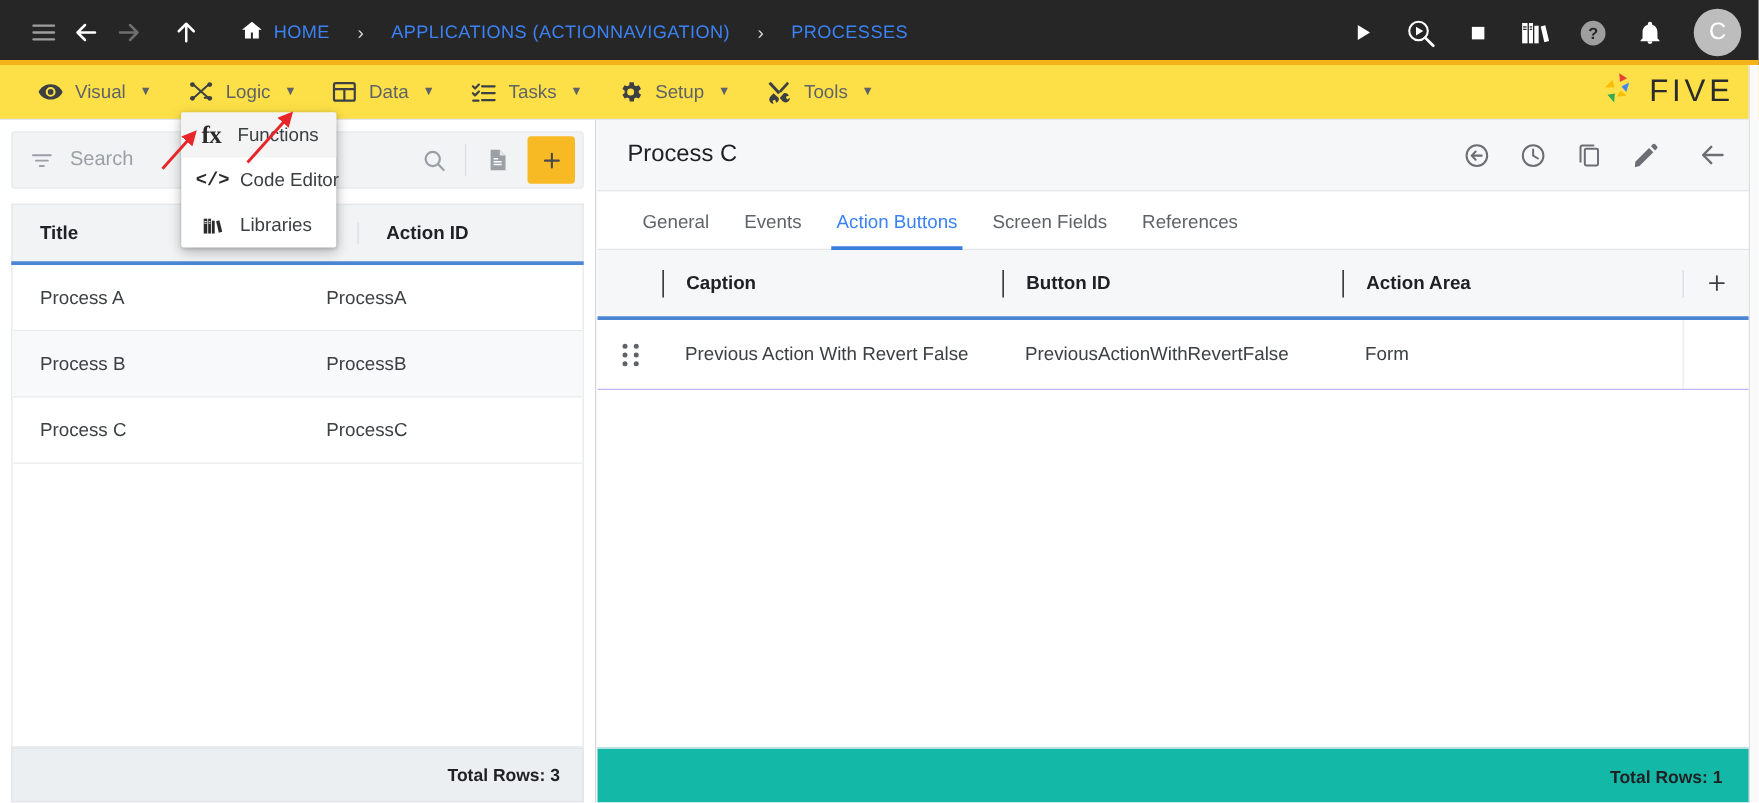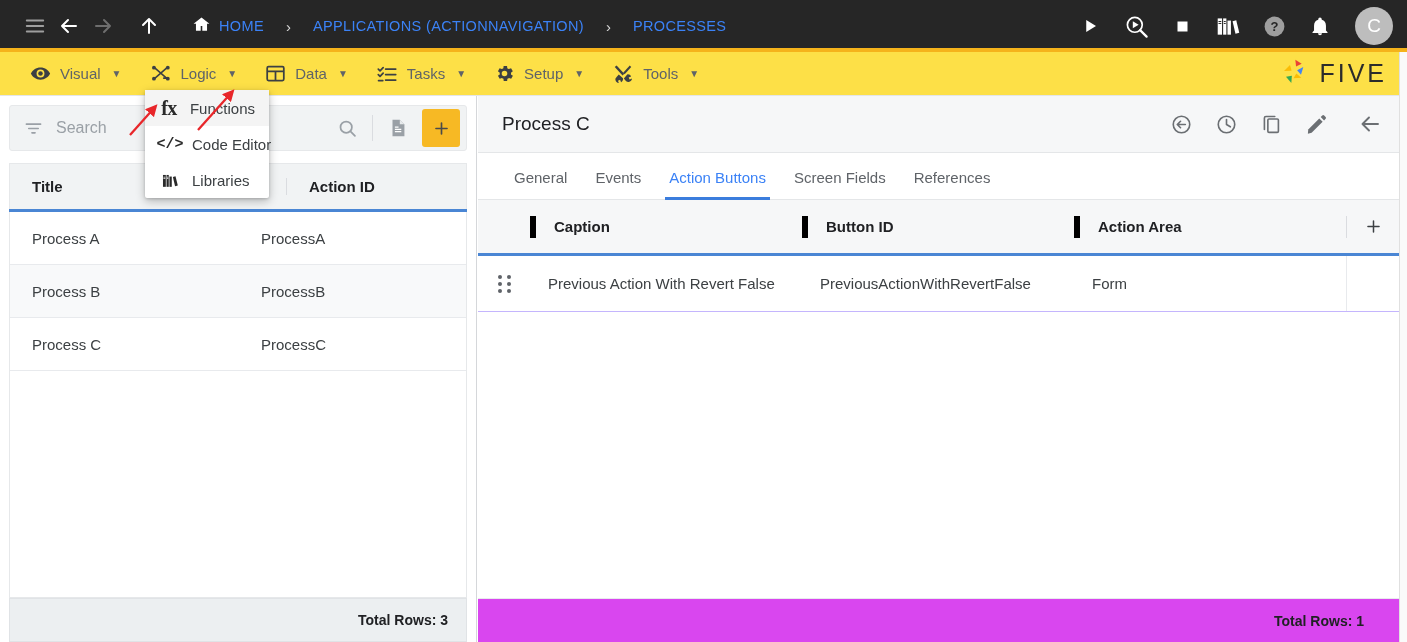--- a/index.html
+++ b/index.html
@@ -151,40 +151,40 @@
   .tab.active{color:#3b82f6;font-weight:400;}
   .tab.active:after{
     content:"";position:absolute;left:10px;right:10px;bottom:-1px;height:3px;background:#3b7ddd;
   }
   .rtable{flex:1 1 auto;display:flex;flex-direction:column;min-height:0;}
   .rt-head{
     height:53px;background:#f6f7f8;display:flex;align-items:center;box-sizing:border-box;
   }
   .rt-head .th{
     font-size:15px;font-weight:700;color:#202124;box-sizing:border-box;
-    border-left:6px solid #000000;padding-left:18px;height:22px;display:flex;align-items:center;
+    border-left:1px solid #000000;padding-left:18px;height:22px;display:flex;align-items:center;
   }
   .c-handle{width:52px;}
   .c-caption{width:272px;}
   .c-buttonid{width:272px;}
   .c-area{flex:1 1 auto;}
   .c-plus{width:53px;display:flex;align-items:center;justify-content:center;
     border-left:1px solid #dadce0;height:22px;color:#3c4043;cursor:pointer;}
   .rt-body{flex:1 1 auto;background:#ffffff;overflow:hidden;}
   .rrow{height:55px;display:flex;align-items:center;border-bottom:1px solid #c4b5fd;cursor:pointer;}
   .rrow .td{font-size:15px;color:#3c4043;box-sizing:border-box;padding-left:18px;}
   .drag{
     width:52px;display:flex;align-items:center;justify-content:center;color:#5f6368;cursor:grab;
   }
   .dotgrid{display:grid;grid-template-columns:repeat(2,4px);grid-gap:3px 5px;}
   .dotgrid i{width:4px;height:4px;border-radius:50%;background:#5f6368;display:block;}
   .rt-foot{
     height:44px;display:flex;align-items:center;justify-content:flex-end;
-    padding-right:36px;font-size:14px;font-weight:700;color:#202124;
-    border-top:1px solid #e8eaed;box-sizing:border-box;background:#d946ef;
+    padding-right:22px;font-size:14px;font-weight:700;color:#202124;
+    border-top:1px solid #e8eaed;box-sizing:border-box;background:#14b8a6;
   }
 
   
   .vscroll{
     position:absolute;right:0;top:52px;width:7px;height:590px;background:#fafafa;
     border-left:1px solid #e0e0e0;
   }
   .vscroll .thumb{position:absolute;top:0;left:0;width:7px;height:0;background:#c9c9c9;}
 
   

